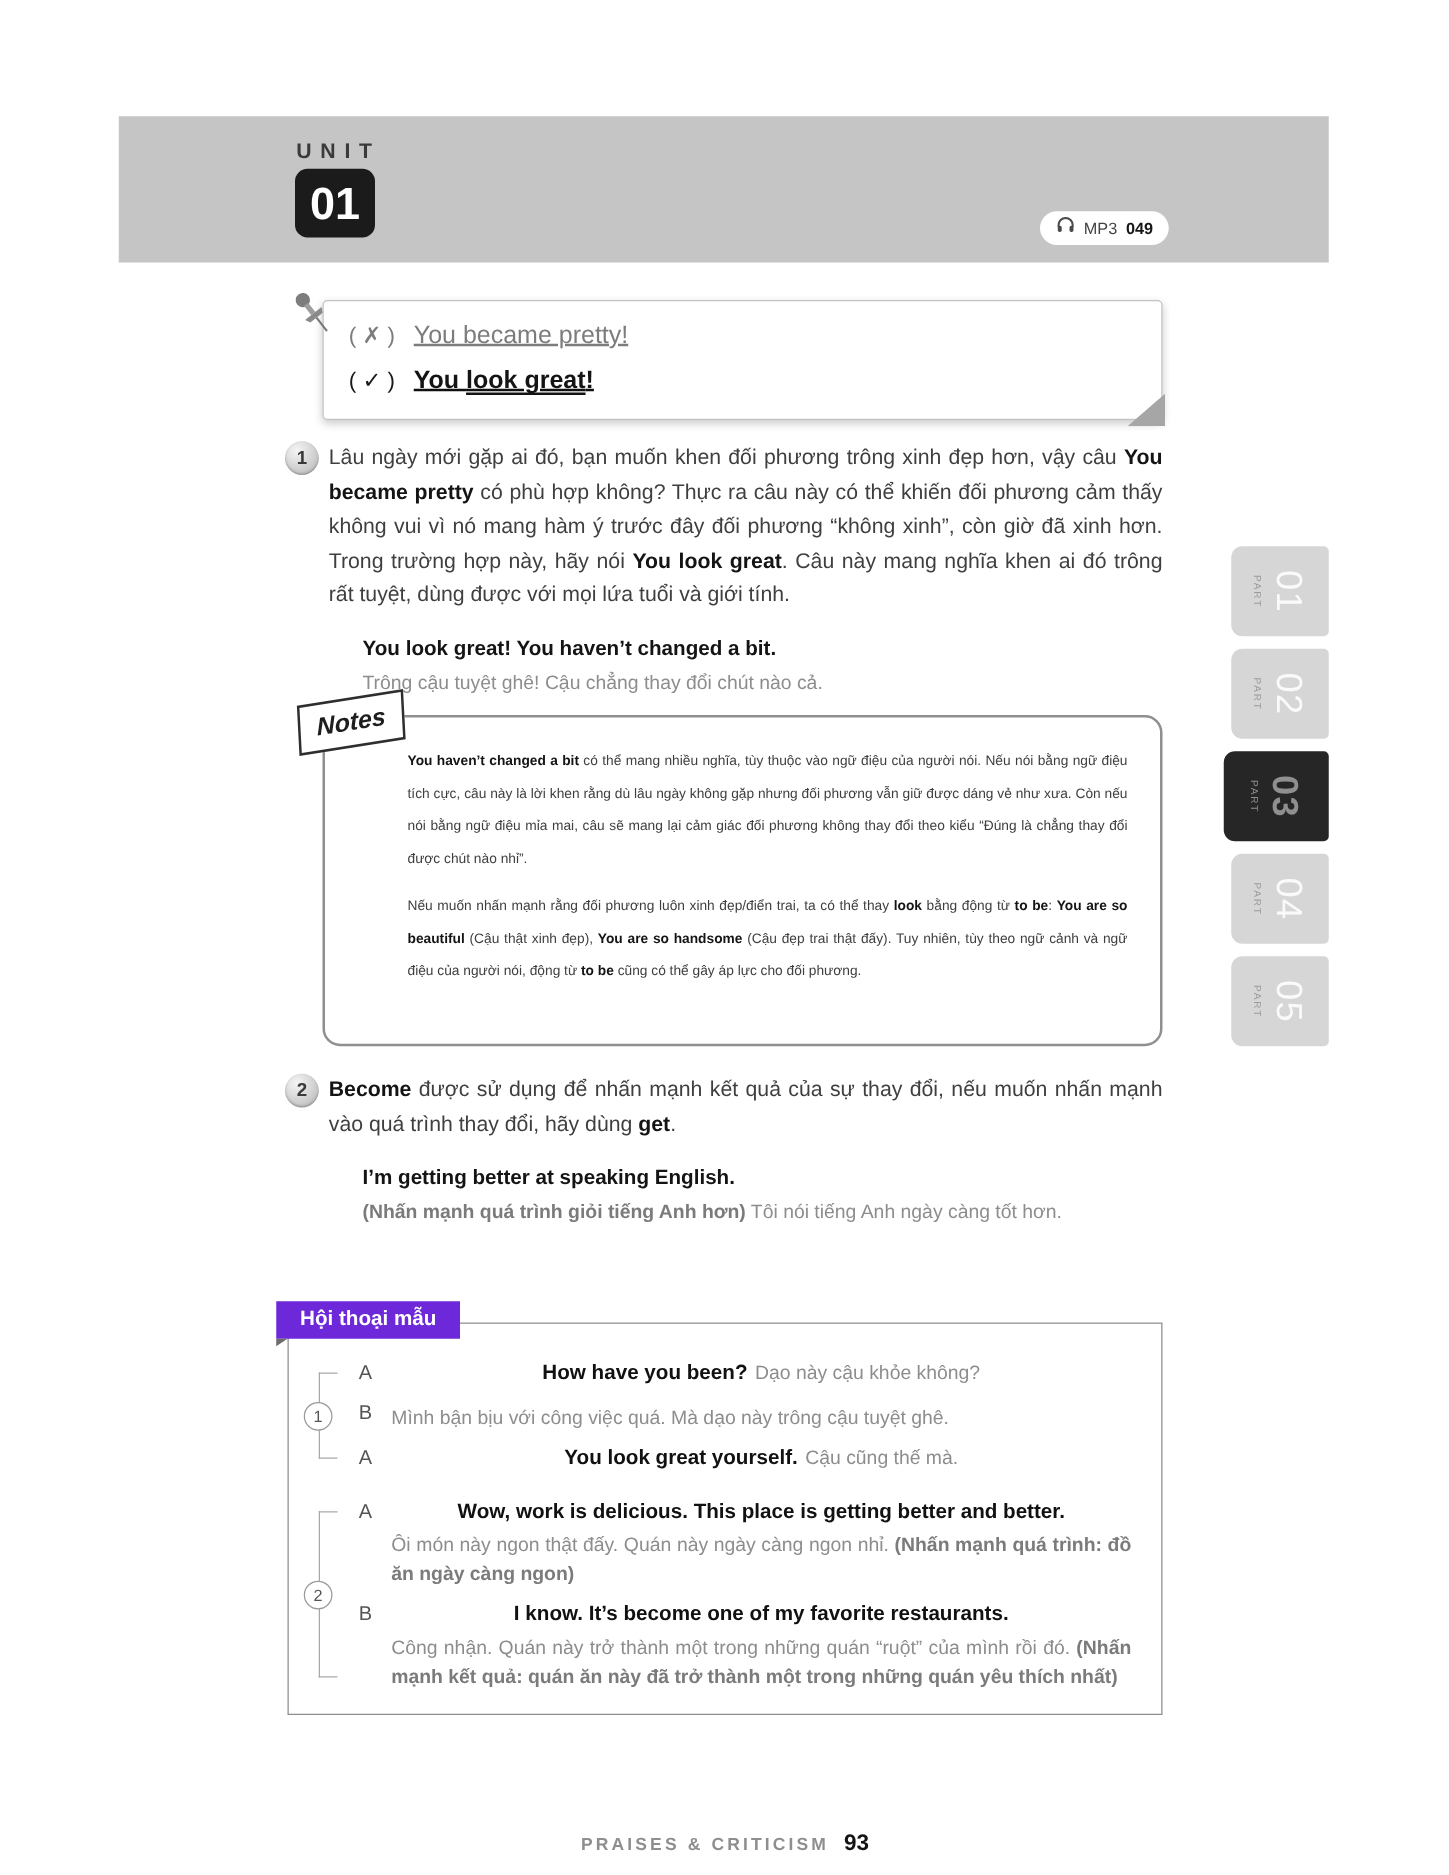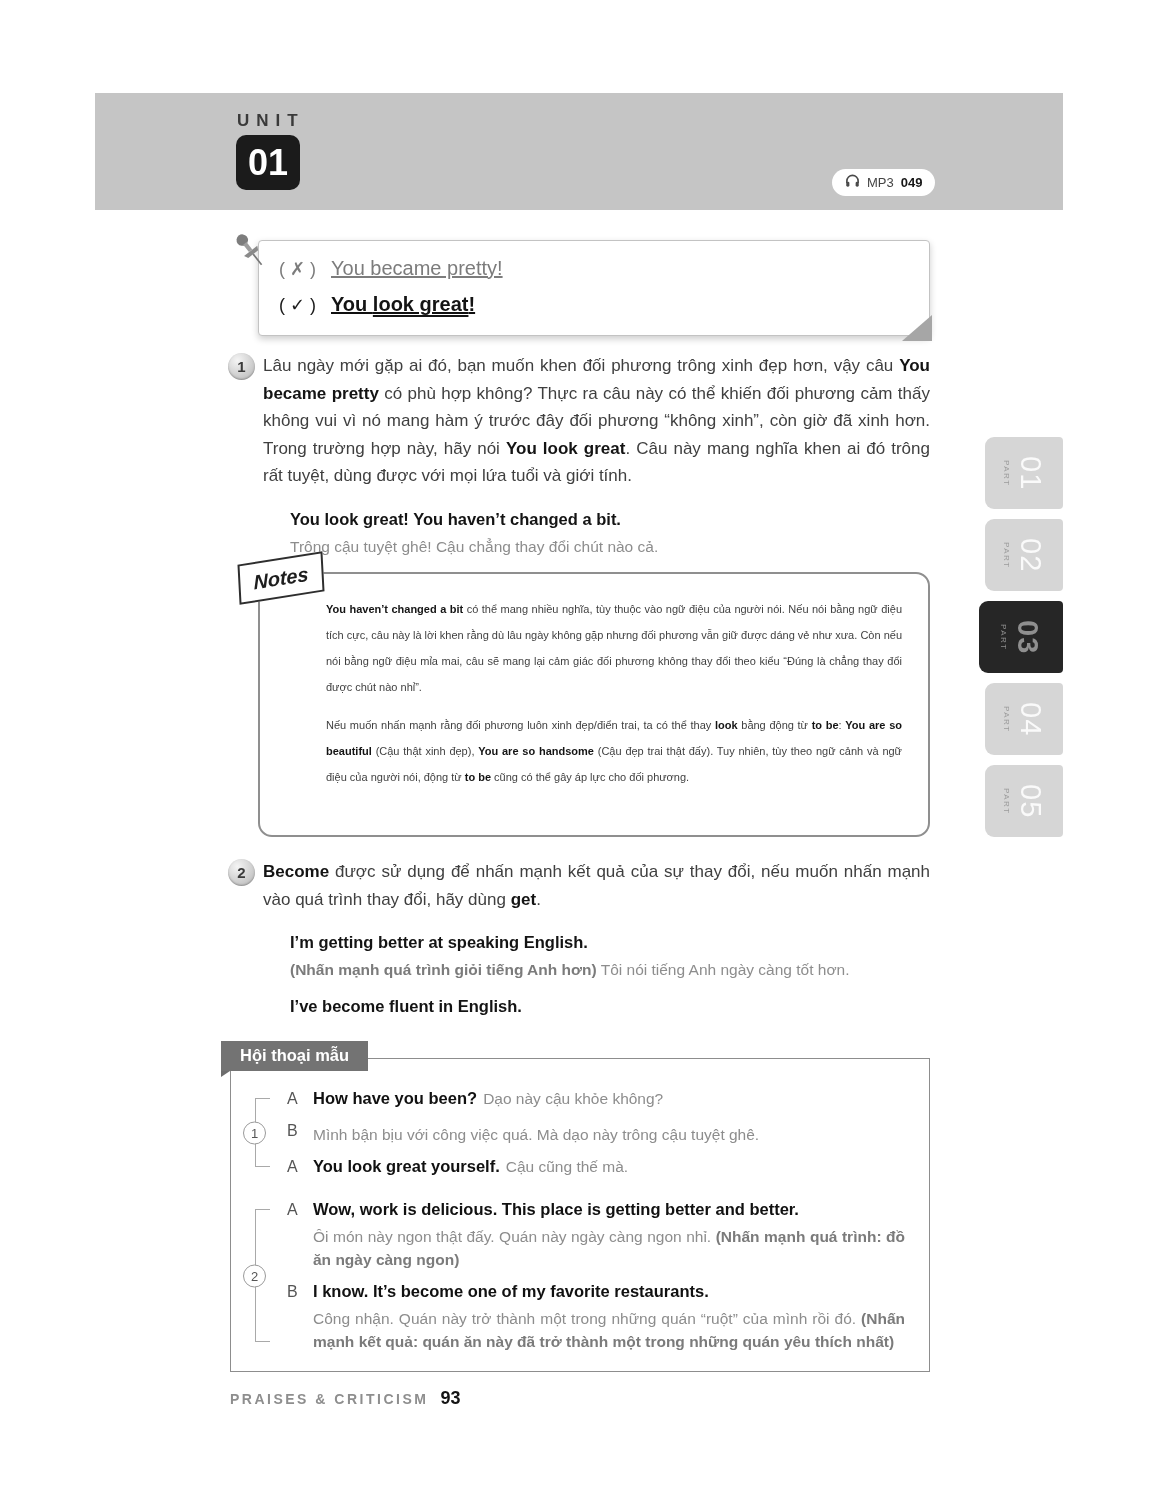--- a/index.html
+++ b/index.html
@@ -60,56 +60,56 @@
            padding:22px 26px 18px 66px; }
   .notes-label { position:absolute; left:-22px; top:-16px; width:86px; height:40px; background:#fff;
                  border:2px solid #2e2e2e; transform:rotate(-9deg) skewX(-6deg);
                  display:flex; align-items:center; justify-content:center;
                  font-size:20px; font-style:italic; font-weight:bold; color:#1e1e1e; }
   .notes p { font-size:11px; line-height:26px; text-align:justify; color:#3f3f3f; }
   .notes p + p { margin-top:12px; }
 
   
   .dlg-wrap { position:absolute; left:230px; top:1058px; width:700px; }
-  .dlg-label { position:absolute; left:-9px; top:-17px; z-index:2; background:#737373; color:#fff;
+  .dlg-label { position:absolute; left:-9px; top:-17px; z-index:2; background:#6d28d9; color:#fff;
                font-weight:bold; font-size:16.5px; padding:5px 19px 6px; }
   .dlg-label::after { content:""; position:absolute; left:0; top:100%;
                       border-style:solid; border-width:6px 9px 0 0;
                       border-color:#6d6d6d transparent transparent transparent; }
   .dlg-box { border:1px solid #8d8d8d; background:#fff; padding:28px 24px 18px 16px; }
   .dlg-group { position:relative; padding-left:40px; }
   .dlg-group + .dlg-group { margin-top:20px; }
   .bracket { position:absolute; left:8px; top:11px; bottom:11px; width:15px;
              border:1.5px solid #a9a9a9; border-right:none; }
   .gnum { position:absolute; left:-4px; top:50%; transform:translateY(-50%);
           width:23px; height:23px; border-radius:50%; background:#fff; border:1px solid #9a9a9a;
           color:#555; font-size:13px; display:flex; align-items:center; justify-content:center; z-index:1; }
   .dlg-line { display:flex; }
   .dlg-line + .dlg-line { margin-top:9px; }
   .spk { width:26px; flex:0 0 26px; color:#555; font-size:16px; line-height:23px; }
   .dlg-content { flex:1; }
-  .dlg-en { font-size:16.5px; font-weight:bold; color:#111; line-height:23px; }
+  .dlg-en { font-size:16.5px; font-weight:bold; color:#111; line-height:23px;text-align:center; }
   .vi-inline { font-weight:normal; color:#8d8d8d; font-size:15.5px; }
   .vi-inline:not(:empty) { margin-left:6px; }
   .dlg-vi { font-size:15.5px; color:#8d8d8d; line-height:23px; margin-top:4px; text-align:justify; }
   .dlg-vi:empty { display:none; }
   .dlg-vi .b { color:#7b7b7b; }
 
   
   .side-tabs { position:absolute; left:985px; top:437px; width:78px; }
   .tab { width:78px; height:72px; margin-bottom:10px; background:#d6d6d6;
          border-radius:9px 4px 4px 9px; display:flex; align-items:center; justify-content:center; gap:3px; }
   .tab-part { writing-mode:vertical-rl; font-size:8px; letter-spacing:1.5px; color:#9b9b9b; }
   .tab-num { writing-mode:vertical-rl; font-size:29px; color:#fafafa; letter-spacing:1px; }
   .tab.active { background:#262626; width:84px; margin-left:-6px; }
   .tab.active .tab-num, .tab.active .tab-part { color:#8f8f8f; }
   .tab.active .tab-num { font-weight:bold; }
 
   
-  .footer { position:absolute; left:230px; top:1388px; width:700px; text-align:left; }
+  .footer { position:absolute; left:230px; top:1464px; width:700px; text-align:center; }
   .footer-sec { font-size:14px; font-weight:bold; letter-spacing:2.5px; color:#8e8e8e; }
   .footer-page { font-size:18px; font-weight:bold; color:#141414; margin-left:12px; }
 </style>
 </head>
 <body>
 
 <div class="page">
 
   <div class="header">
     <div class="unit-label">UNIT</div>
@@ -164,21 +164,20 @@
   </div>
 
   <div class="sec" style="top:858px;">
     <div class="sec-num">2</div>
     <div class="sec-text"><span class="b">Become</span><span> được sử dụng để nhấn mạnh kết quả của sự thay đổi, nếu muốn nhấn mạnh vào quá trình thay đổi, hãy dùng </span><span class="b">get</span><span>.</span></div>
     <div class="example">
       <div class="ex-en">I’m getting better at speaking English.</div>
       <div class="ex-vi"><span class="b">(Nhấn mạnh quá trình giỏi tiếng Anh hơn)</span><span> Tôi nói tiếng Anh ngày càng tốt hơn.</span></div>
     </div>
     <div class="example">
-      <div class="ex-en">I’ve become fluent in English.</div>
     </div>
   </div>
 
   <div class="dlg-wrap">
     <div class="dlg-label">Hội thoại mẫu</div>
     <div class="dlg-box">
 
       <div class="dlg-group">
         <div class="bracket"></div>
         <div class="gnum">1</div>

